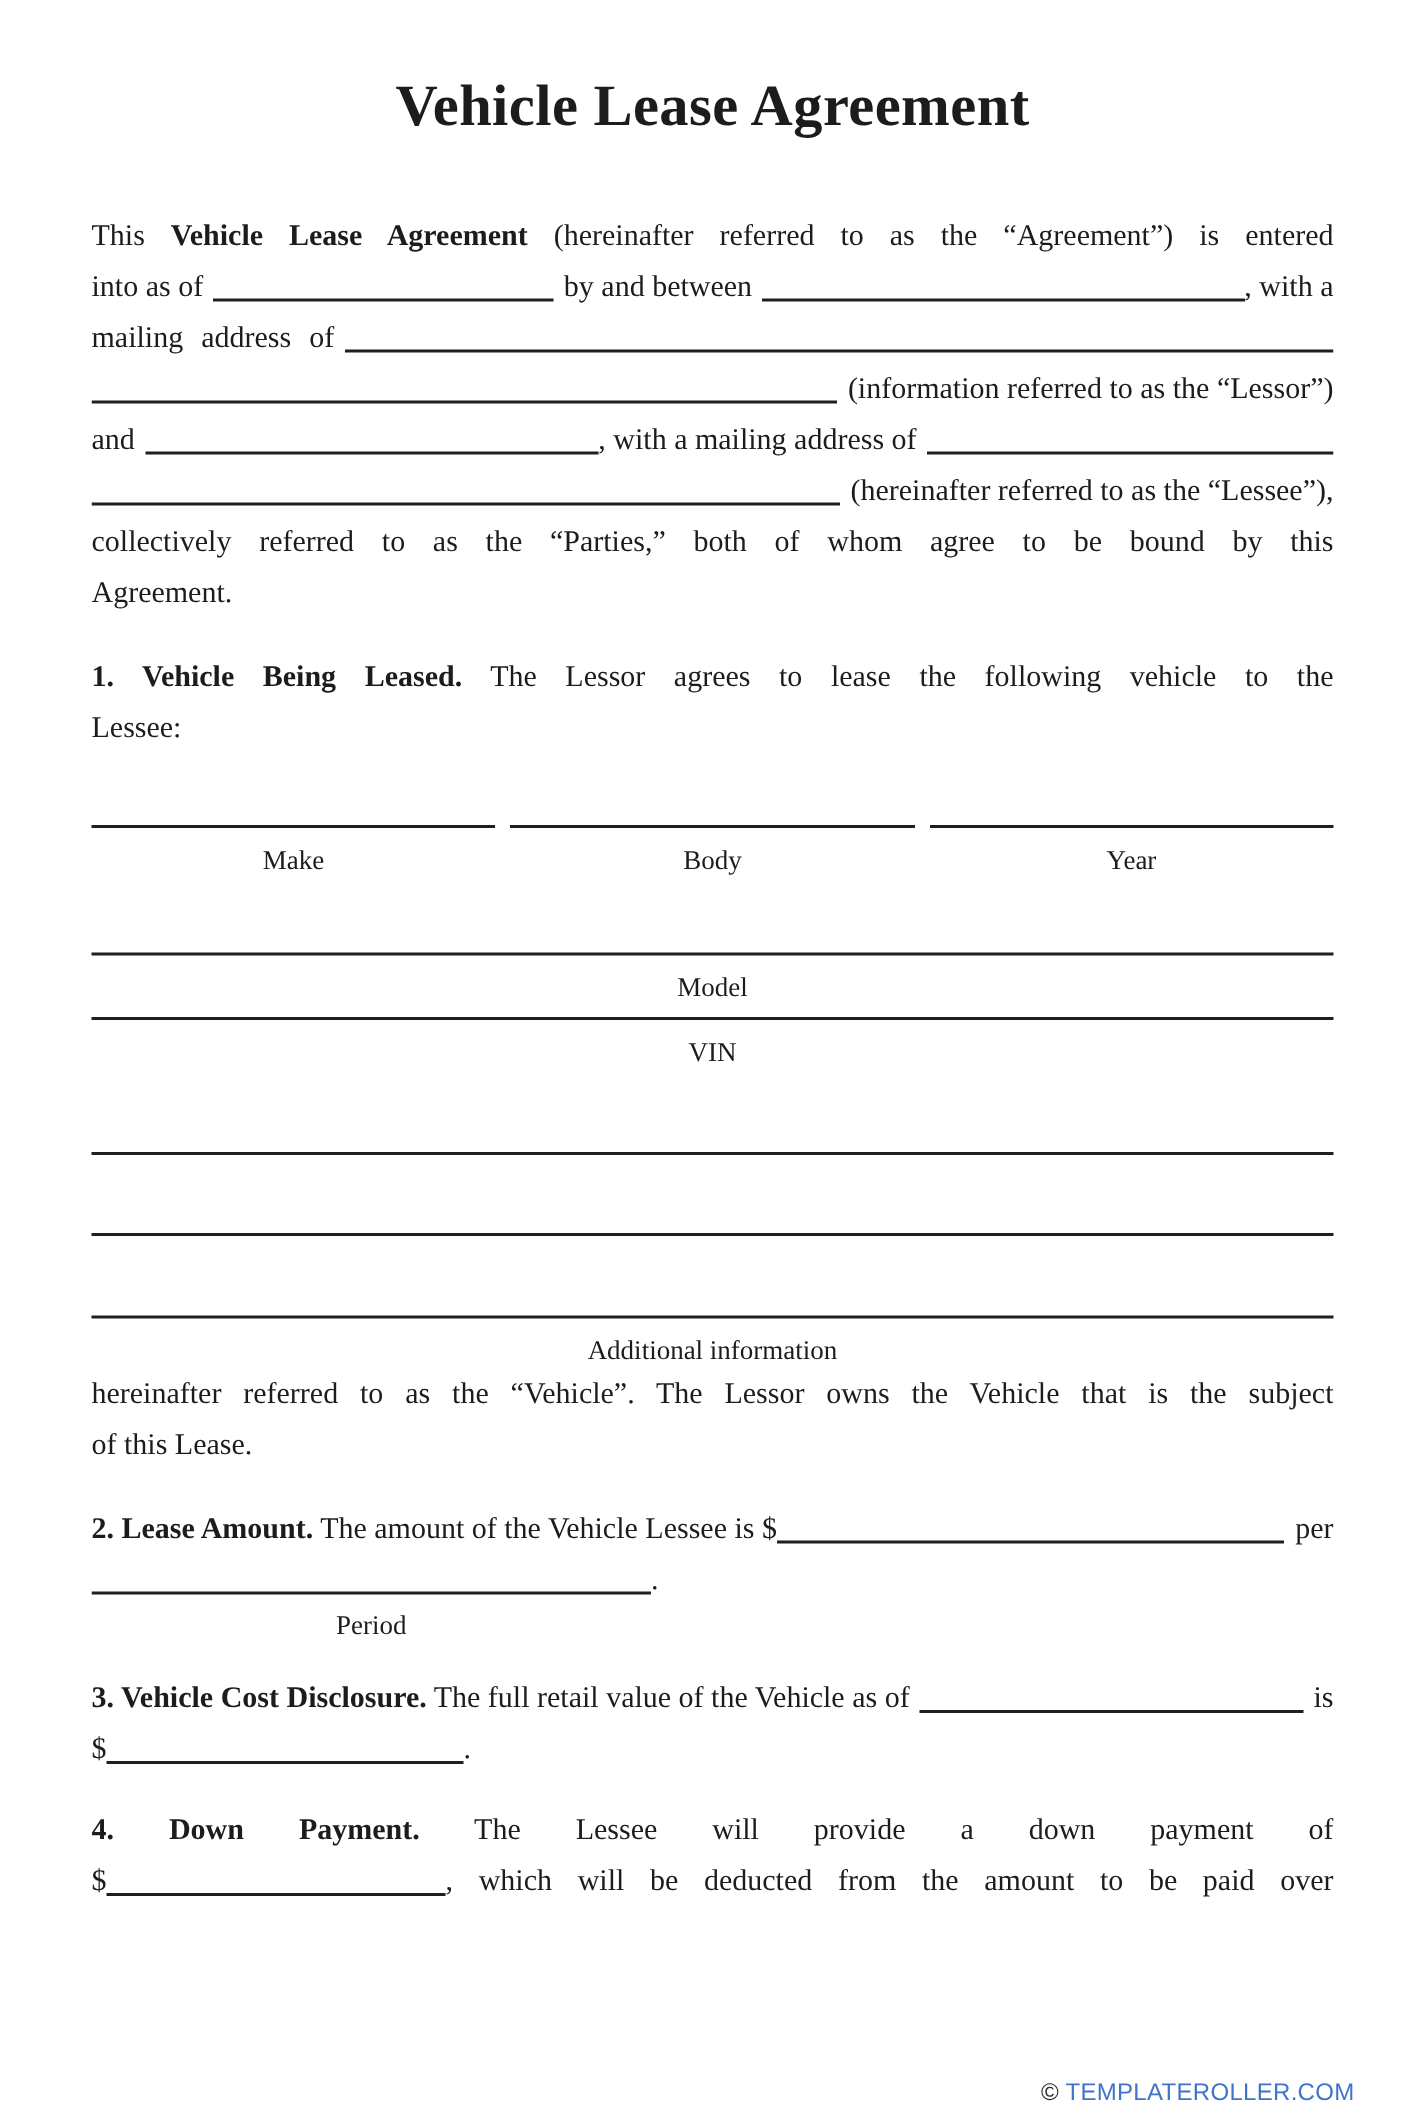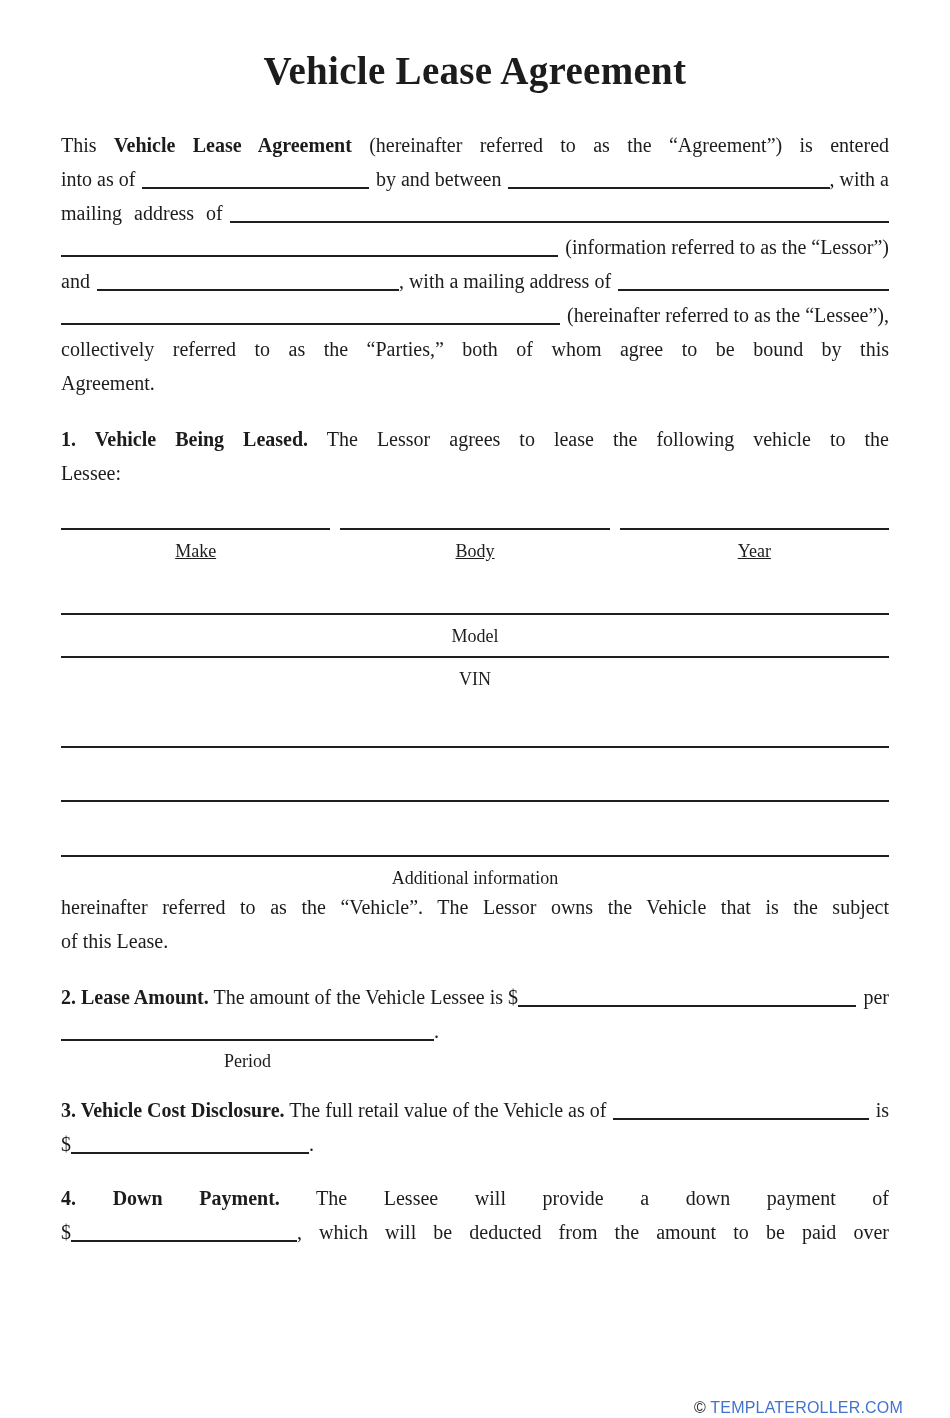--- a/index.html
+++ b/index.html
@@ -19,40 +19,40 @@
   .pre   { white-space:pre; }
   .b     { font-weight:bold; }
   .ws    { word-spacing:7px; }
   .fxline { display:flex; align-items:flex-start; }
   .fxline .txt { white-space:pre; line-height:34px; }
   .blank { border-bottom:2px solid #1f1f1f; height:27px; flex:0 0 auto; }
   .grow  { flex:1 1 auto; }
   .gapL  { margin-left:7px; }
   .gapR  { margin-right:7px; }
   .fgrow { flex:1 1 auto; text-align:justify; text-align-last:justify; line-height:34px; }
-  .mt-intro   { margin-top:32px; }
+  .mt-intro   { margin-top:44px; }
   .mt-sec1    { margin-top:22px; }
   .fieldrow   { display:flex; }
-  .fieldrow.r1 { margin-top:38px; gap:10px;text-decoration:underline; }
+  .fieldrow.r1 { margin-top:48px; gap:10px; }
   .fieldrow.r2 { margin-top:50px; gap:8px;flex-direction:column; }
   .fieldcol   { flex:1 1 0; }
   .rule       { border-top:2px solid #1f1f1f; height:0; }
   .fieldlabel { text-align:center; font-size:18px; line-height:24px; margin-top:9px; }
   .addrule1   { margin-top:55px; }
   .addrule2   { margin-top:52px; }
   .addrule3   { margin-top:53px; }
   .caption    { text-align:center; font-size:18px; line-height:24px; margin-top:9px; }
   .mt-para    { }
   .mt-sec2    { margin-top:22px; }
   .periodwrap { width:373px; text-align:center; font-size:18px; line-height:24px; margin-top:1px; }
   .mt-para2   { margin-top:20px; }
   .mt-sec3    { margin-top:20px; }
   .mt-sec4    { margin-top:20px; }
   .footer {
-    position:absolute; right:47px; bottom:1px;
+    position:absolute; right:47px; bottom:13px;
     font-family:"Liberation Sans", sans-serif; font-size:16px; letter-spacing:0.2px;
   }
   .footer .c    { color:#2a2a2a; }
   .footer .site { color:#4273cc; text-decoration:none; }
 </style>
 </head>
 <body>
 
 <div class="page">
 

